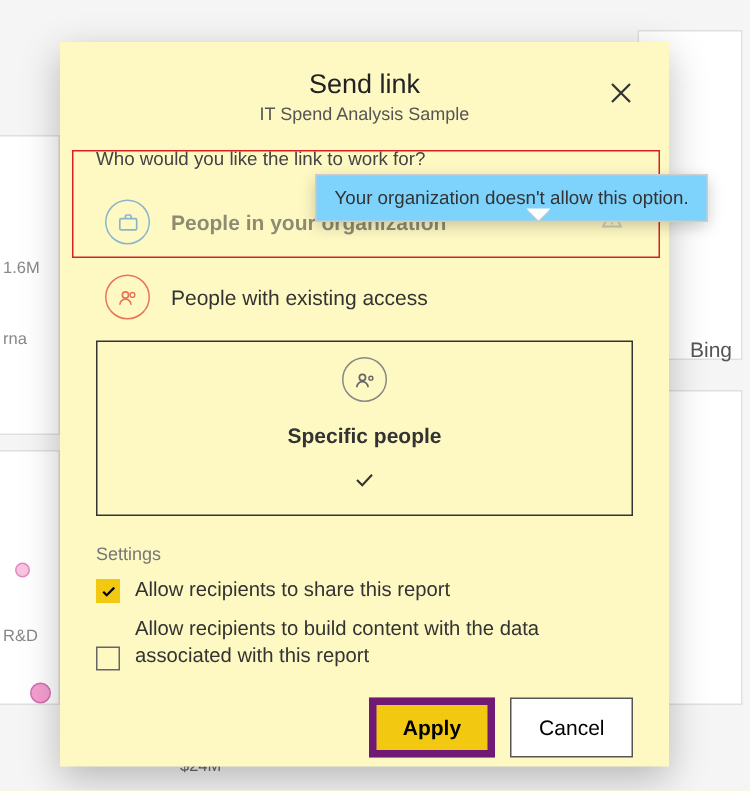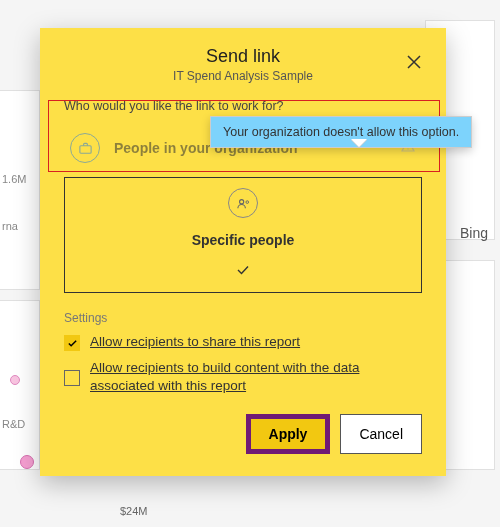--- a/index.html
+++ b/index.html
@@ -28,23 +28,23 @@
     .bg .l4 { left: 120px; bottom: 10px; color:#666; }
     .bg .bing { right: 12px; top: 225px; font-size: 14px; color: #555; }
     .bg .dot1 { position:absolute; left:10px; top:375px; width:10px; height:10px; border-radius:50%; background:#f8c4e0; border:1px solid #e089c0;}
     .bg .dot2 { position:absolute; left:20px; top:455px; width:14px; height:14px; border-radius:50%; background:#f59fd1; border:1px solid #d670b0;}
 
     .dialog {
       position: absolute;
       left: 40px;
       top: 28px;
       width: 406px;
-      background: #fde047;
+      background: #fef9c3;
       box-shadow: 0 8px 24px rgba(0,0,0,0.25);
-      padding: 18px 24px 22px 24px;
+      padding: 18px 24px 6px 24px;
     }
     .dlg-header { text-align: center; position: relative; margin-bottom: 16px; }
     .dlg-title { font-size: 18px; font-weight: 400; color: #222; }
     .dlg-subtitle { font-size: 12px; color: #555; margin-top: 2px; }
     .close-btn {
       position: absolute; right: -6px; top: 2px;
       width: 28px; height: 28px; display:flex; align-items:center; justify-content:center;
       cursor: pointer; color:#333;
     }
     .prompt { font-size: 12.5px; color: #444; margin-bottom: 10px; }
@@ -98,21 +98,21 @@
     .tooltip::after {
       content: "";
       position: absolute;
       bottom: -8px; left: 140px;
       border: 8px solid transparent;
       border-top-color: #fff;
       filter: drop-shadow(0 1px 0 #ccc);
     }
 
     .settings-hdr { font-size: 12px; color: #777; margin: 18px 0 8px 0; }
-    .setting-row { display:flex; align-items:center; gap:10px; margin-bottom:8px; font-size:13.5px; color:#333; line-height:1.35;text-decoration:underline; }
+    .setting-row { display:flex; align-items:flex-end; gap:10px; margin-bottom:8px; font-size:13.5px; color:#333; line-height:1.35; }
     .chk {
       width:16px; height:16px; border:1px solid #666; flex-shrink:0; margin-top:2px;
       display:flex; align-items:center; justify-content:center;
     }
     .chk.checked { background:#f2c811; border-color:#f2c811; color:#000; }
 
     .dlg-actions { display:flex; justify-content:flex-end; gap:10px; margin-top:18px; }
     .btn { padding: 7px 18px; font-size:14px; cursor:pointer; }
     .btn-primary { background:#f2c811; border:5px solid #701a75; font-weight:600; }
     .btn-secondary { background:#fff; border:1px solid #555; }
@@ -157,20 +157,30 @@
     <span class="option-label">People in your organization</span>
     <span class="warn-icon">
       <svg width="16" height="16" viewBox="0 0 16 16">
           <path d="M8 2 L14 13 H2 Z" fill="none" stroke="currentColor" stroke-width="1.2"></path>
           <line x1="8" y1="6" x2="8" y2="9" stroke="currentColor" stroke-width="1.2"></line>
           <circle cx="8" cy="11" r="0.7" fill="currentColor"></circle>
         </svg>
     </span>
   </div>
 
+  <div class="option-row">
+    <span class="option-icon ico-existing">
+      <svg width="15" height="15" viewBox="0 0 16 16">
+          <circle cx="6" cy="6" r="2.2" fill="none" stroke="currentColor" stroke-width="1.2"></circle>
+          <path d="M2 13 a4 4 0 0 1 8 0" fill="none" stroke="currentColor" stroke-width="1.2"></path>
+          <circle cx="11" cy="6" r="1.7" fill="none" stroke="currentColor" stroke-width="1"></circle>
+        </svg>
+    </span>
+    <span class="option-label">People with existing access</span>
+  </div>
 
   <div class="selected-box">
     <span class="option-icon ico-specific">
       <svg width="15" height="15" viewBox="0 0 16 16">
           <circle cx="6" cy="6" r="2.2" fill="none" stroke="currentColor" stroke-width="1.2"></circle>
           <path d="M2 13 a4 4 0 0 1 8 0" fill="none" stroke="currentColor" stroke-width="1.2"></path>
           <circle cx="12" cy="6.5" r="1.4" fill="none" stroke="currentColor" stroke-width="1"></circle>
         </svg>
     </span>
     <span class="option-label">Specific people</span>

